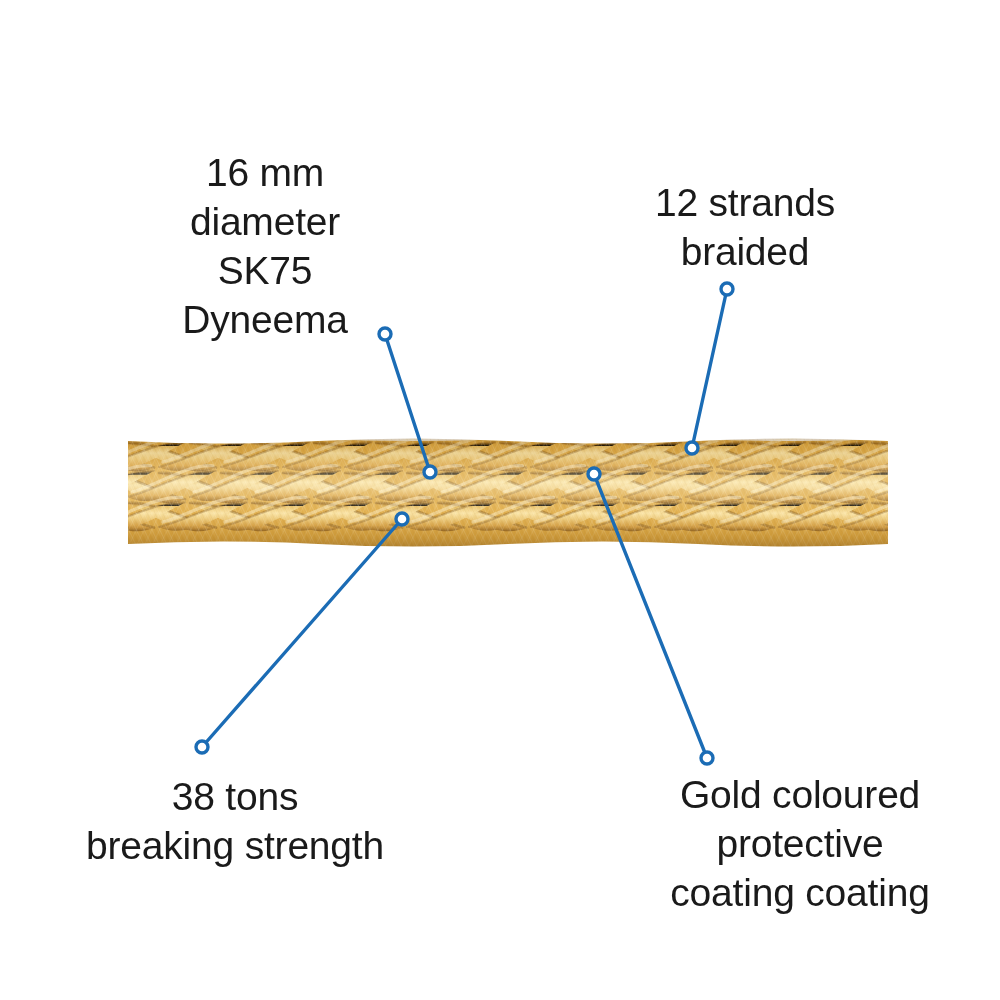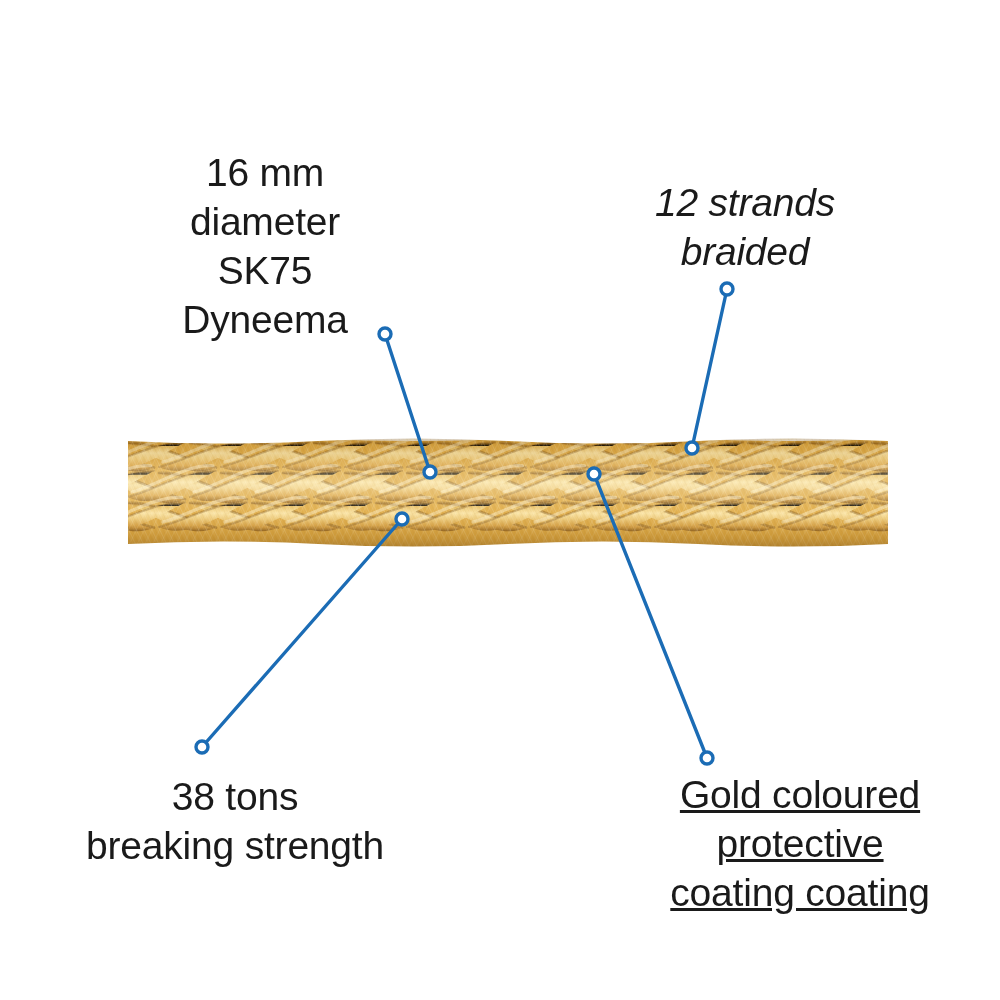--- a/index.html
+++ b/index.html
@@ -33,32 +33,30 @@
   }
   #label-diameter {
     left: 150px;
     top: 148px;
     width: 230px;
   }
   #label-strands {
     left: 600px;
     top: 178px;
     width: 290px;
-    font-style: italic;
   }
   #label-strength {
     left: 30px;
     top: 772px;
     width: 410px;
   }
   #label-coating {
     left: 630px;
     top: 770px;
     width: 340px;
-    text-decoration: underline;
   }
 
   
   #rope-wrap {
     position: absolute;
     left: 128px;
     top: 434px;
     width: 760px;
     height: 118px;
   }

